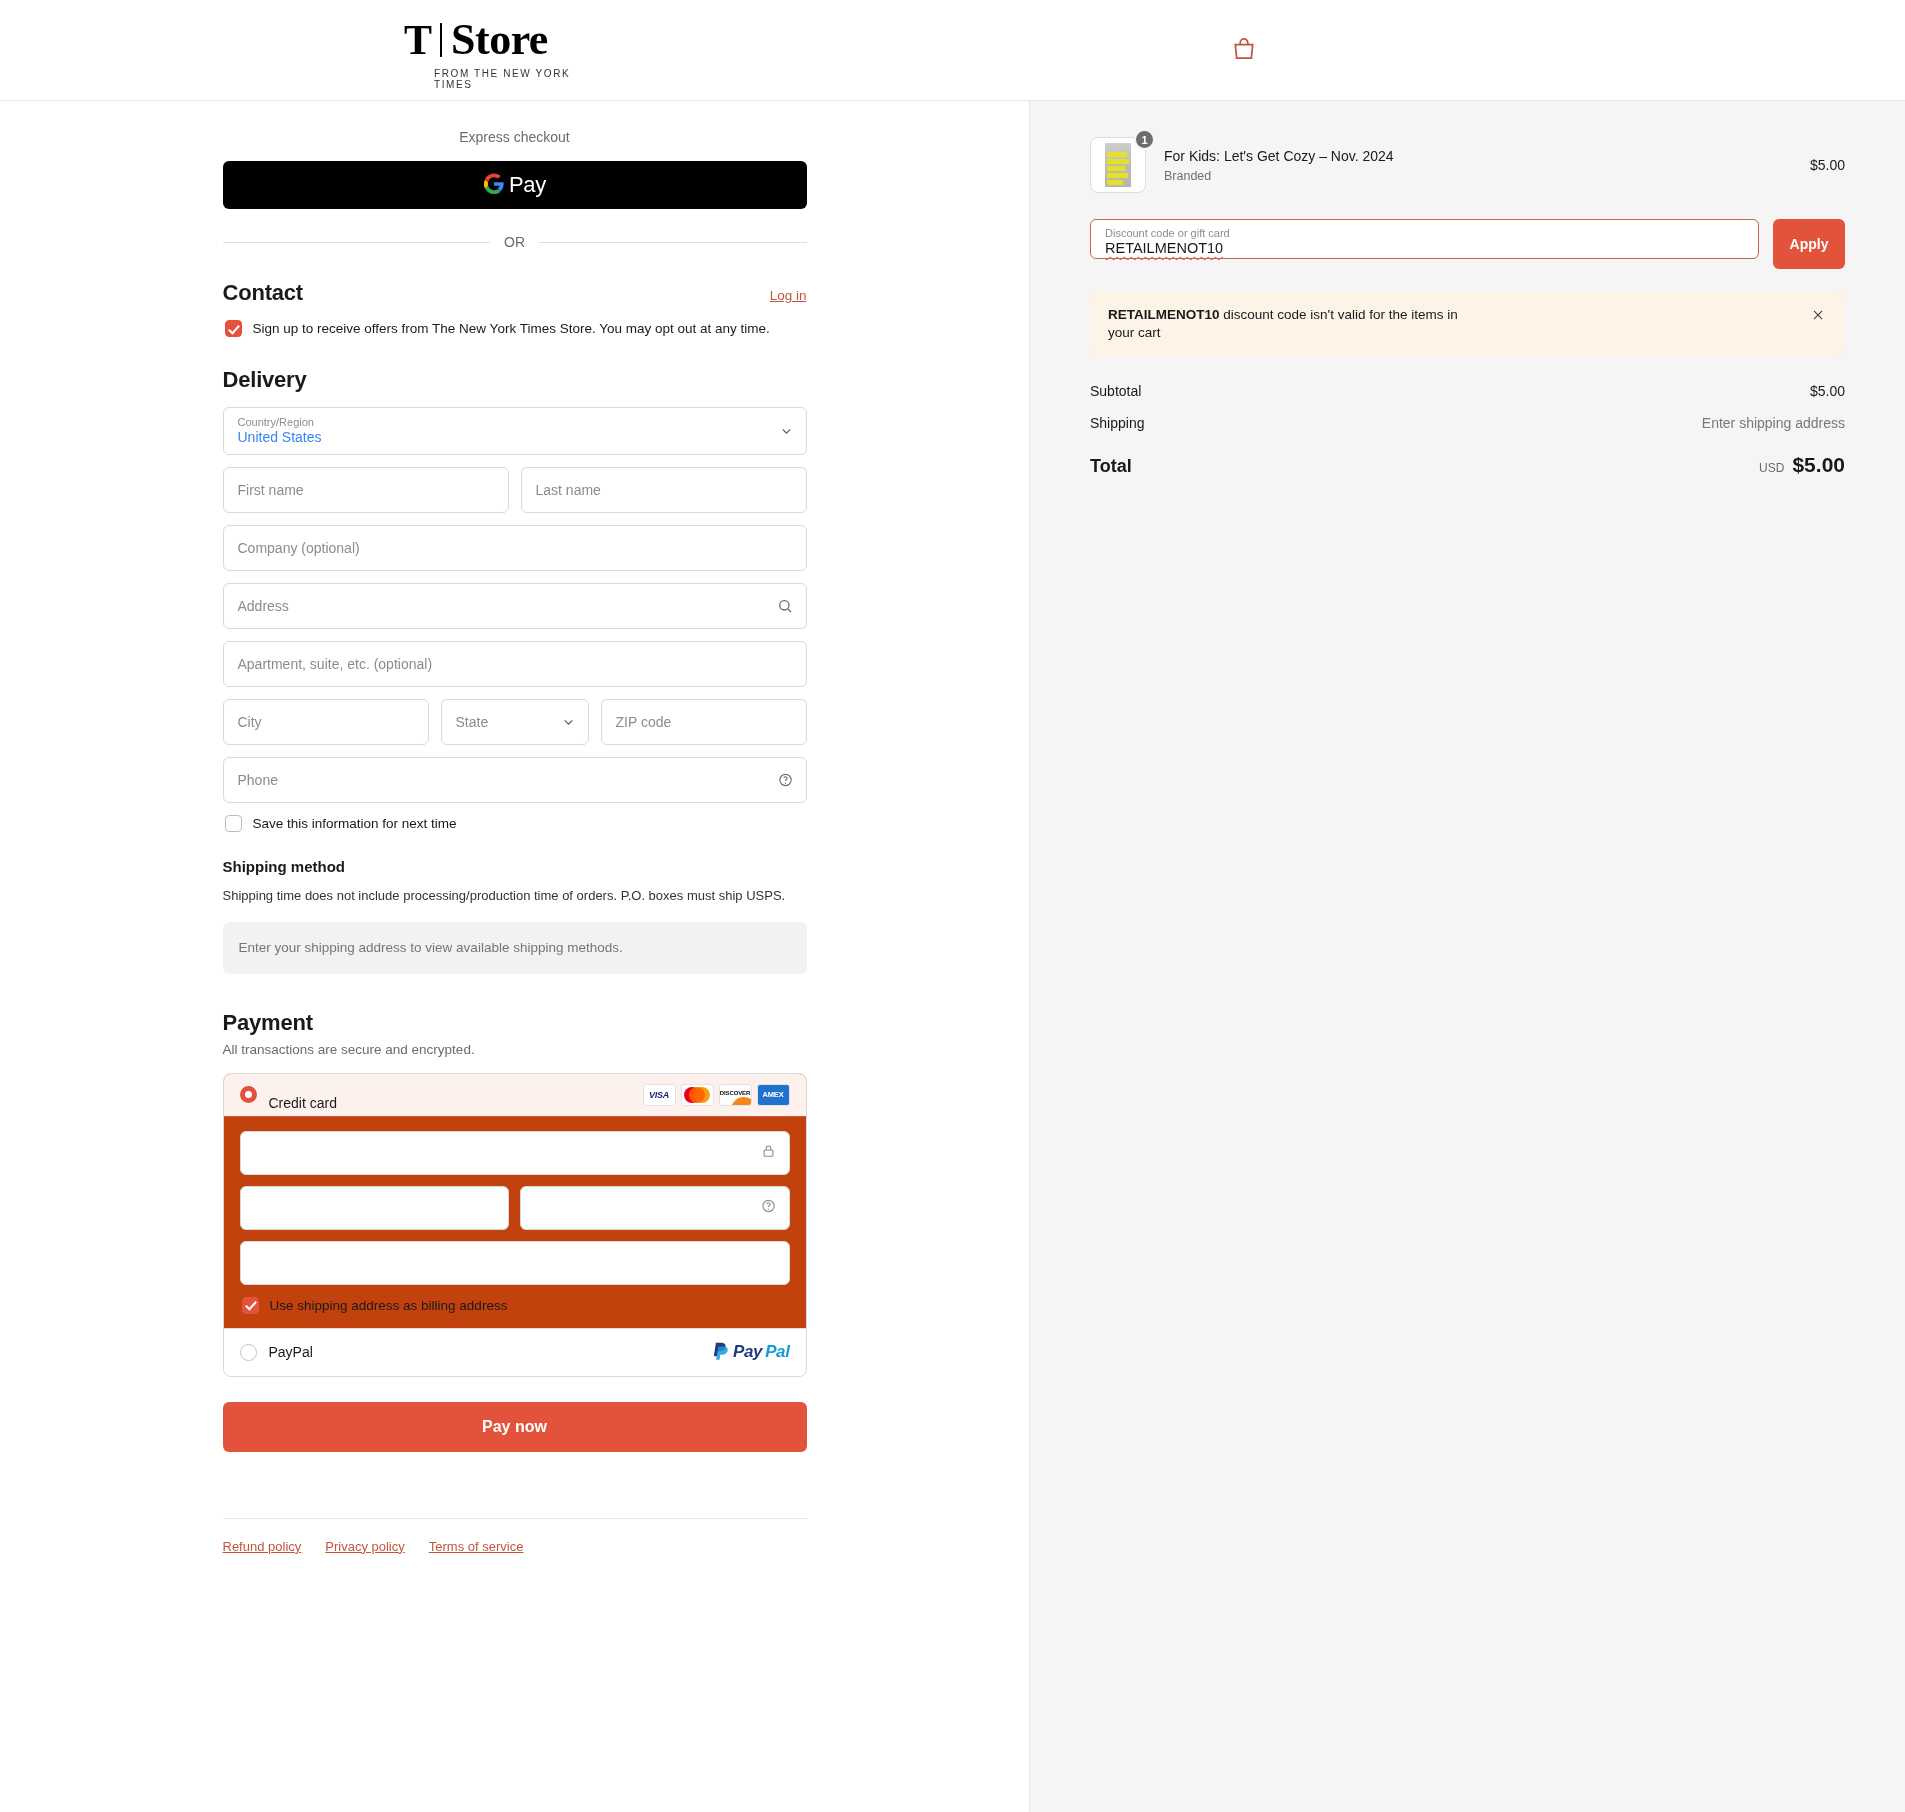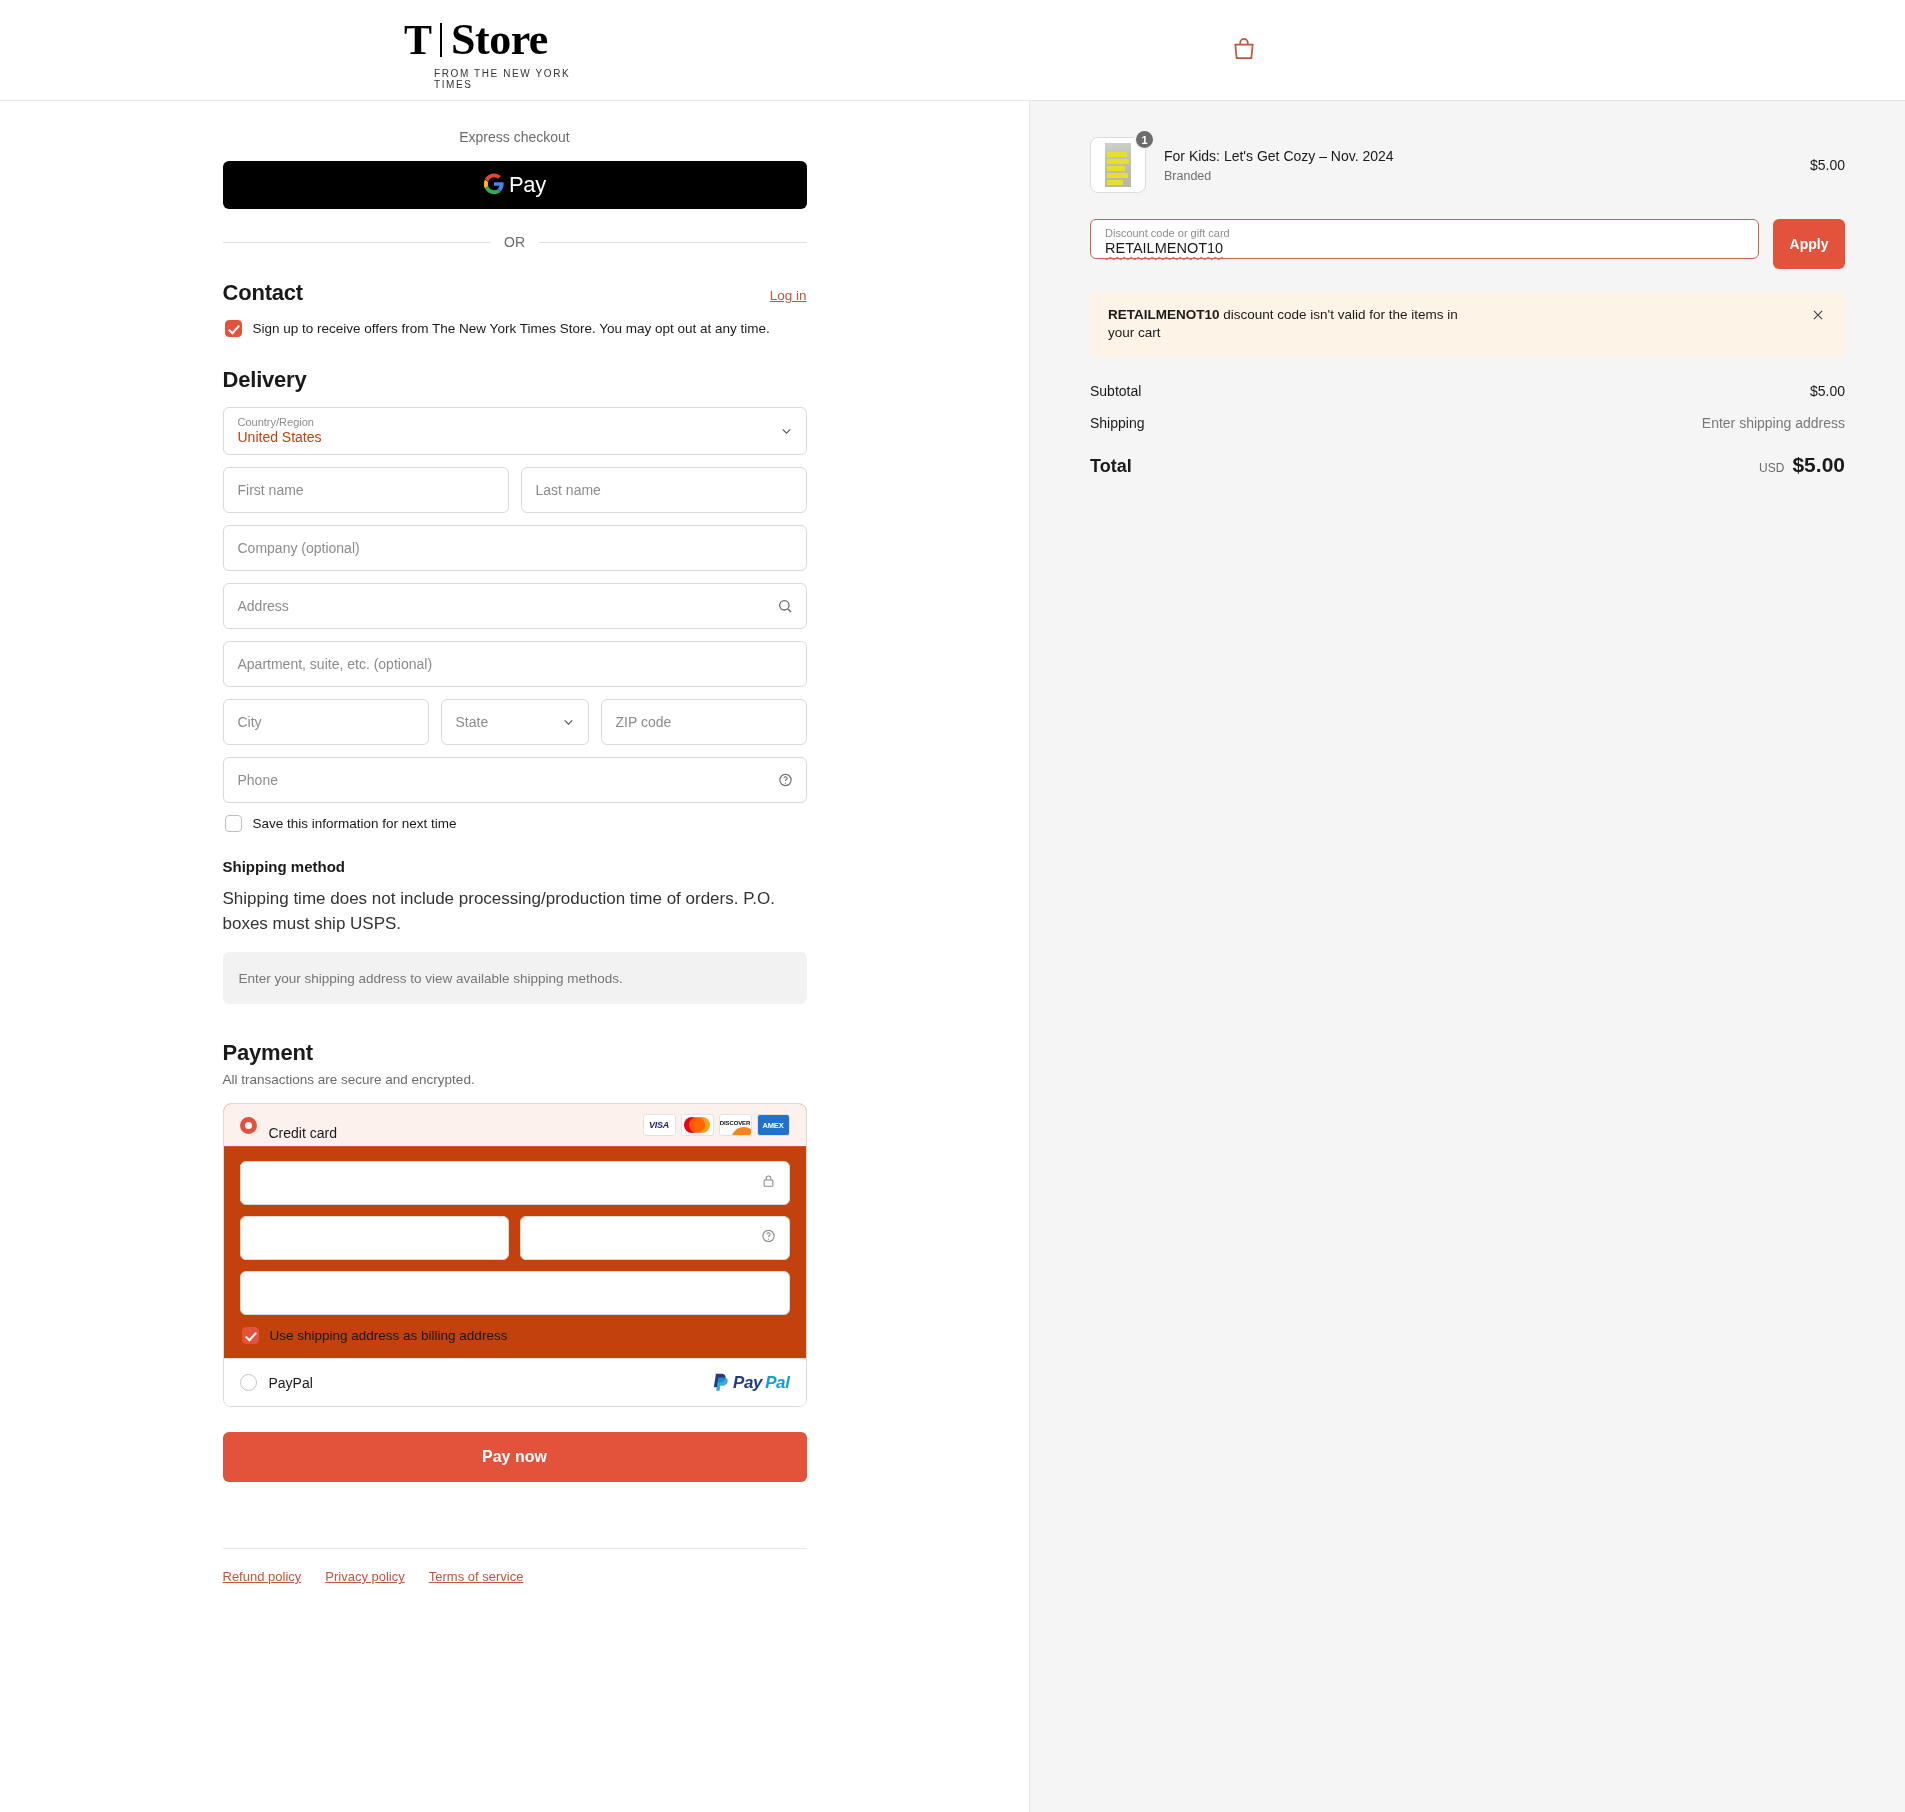--- a/index.html
+++ b/index.html
@@ -139,21 +139,21 @@
     color: #c2553d;
     text-decoration: underline;
     cursor: pointer;
   }
   .sec-sub {
     font-size: 13.5px;
     color: #6b6b6b;
     margin: -6px 0 14px 0;
   }
   .ship-note {
-    font-size: 17px;
+    font-size: 13px;
     color: #333;
     line-height: 1.45;
     margin: 0 0 16px 0;
   }
 
   
   .field {
     position: relative;
     width: 100%;
     height: 46px;
@@ -164,21 +164,21 @@
     align-items: center;
     padding: 0 14px;
     margin-bottom: 12px;
   }
   .field .ph {
     font-size: 14px;
     color: #8c8c8c;
   }
   .field .filled-wrap { display: flex; flex-direction: column; justify-content: center; width: 100%; }
   .field .mini-label { font-size: 11px; color: #8c8c8c; line-height: 1.1; margin-bottom: 1px; }
-  .field .val { font-size: 14px; color: #c2410c; line-height: 1.2; }
+  .field .val { font-size: 14px; color: #3b82f6; line-height: 1.2; }
   .field .trail {
     position: absolute;
     right: 13px;
     top: 50%;
     transform: translateY(-50%);
     display: flex;
     align-items: center;
     color: #6b6b6b;
   }
   .field.select-field { height: 48px; }

